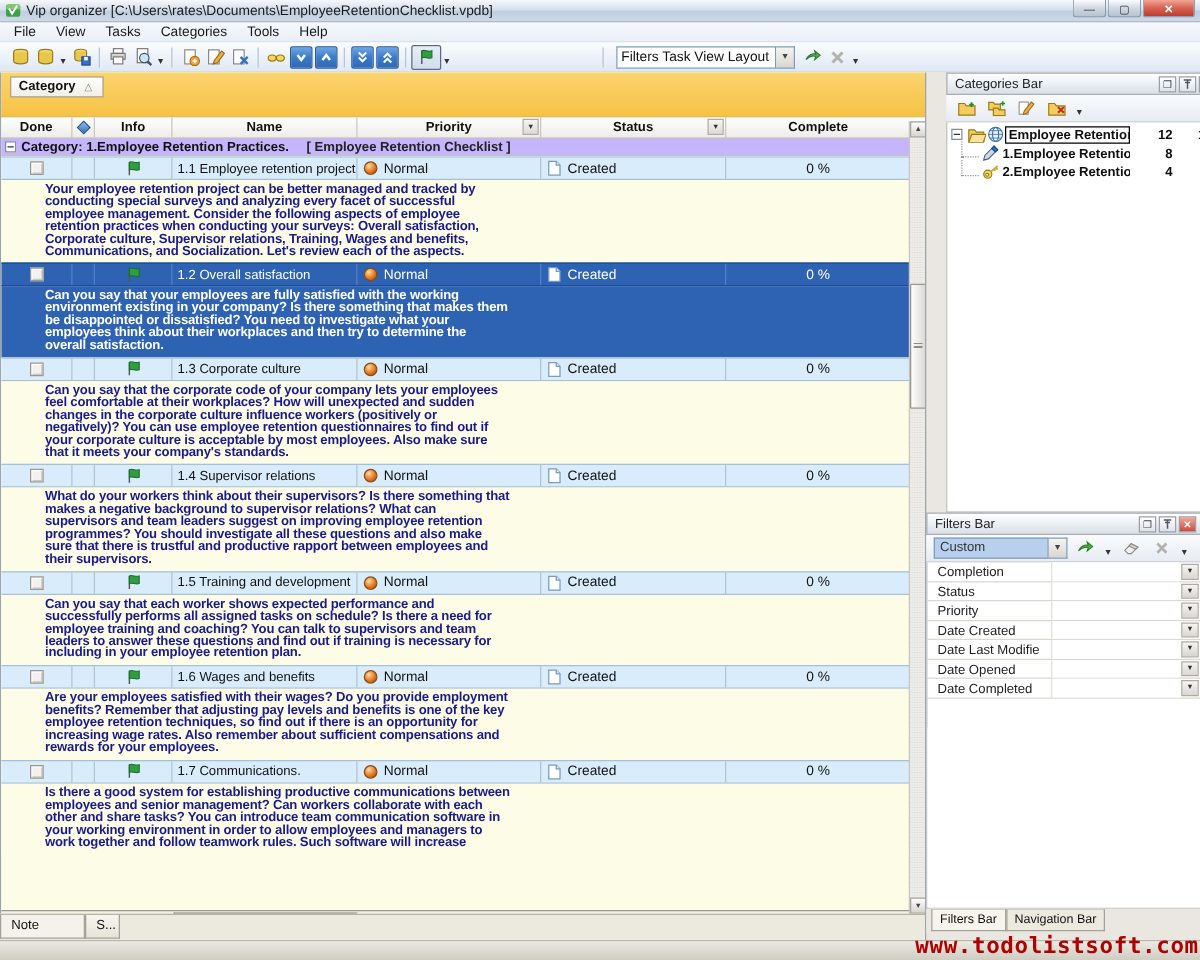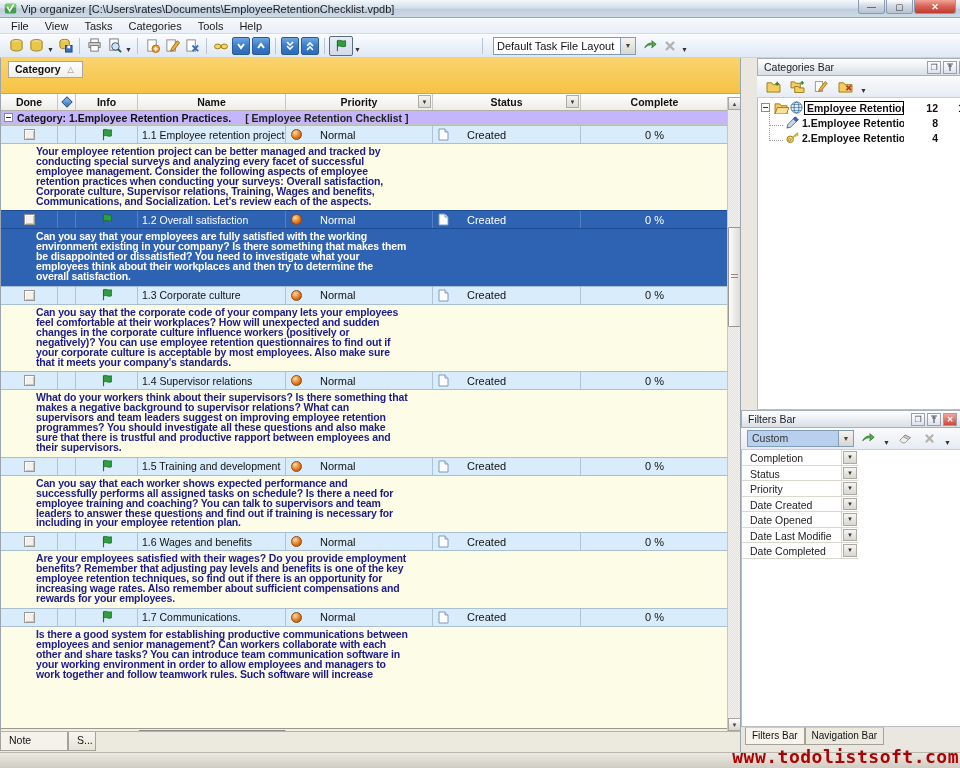--- a/index.html
+++ b/index.html
@@ -58,21 +58,21 @@
   .minibox { width:9px; height:9px; border:1px solid #848e9a; background:#fff; display:inline-flex; align-items:center; justify-content:center; margin:0 4px 0 3px; position:relative; flex:none; }
   .minibox::after { content:""; width:5px; height:1px; background:#333; }
   #group-row .gtext { font-weight:bold; }
   #group-row .gsub { margin-left:14px; font-weight:bold; color:#222; }
 
   #task-rows { height:603px; overflow:hidden; background:var(--desc-bg,#fdfce6); }
   .trow { height:19px; display:flex; background:var(--row-bg,#d9ecfb); border-top:1px solid #a9bfd2; border-bottom:1px solid #a9bfd2; align-items:center; }
   .trow .c { height:100%; border-right:1px solid #aec4d6; display:flex; align-items:center; }
   .trow .c.done,.trow .c.info,.trow .c.comp { justify-content:center; }
   .trow .c.name { padding-left:4px; font-size:10.5px; }
-  .trow .c.prio,.trow .c.stat { padding-left:5px; gap:18px; }
+  .trow .c.prio,.trow .c.stat { padding-left:5px; gap:5px; }
   .cb { width:11px; height:11px; background:#f2f1ee; border:1px solid #9a9894; box-shadow:inset 1px 1px 0 #fff, inset -1px -1px 0 #c9c7c3; }
   .sphere { width:11px; height:11px; border-radius:50%; background:radial-gradient(circle at 35% 30%, #ffd9a0, var(--priority-normal,#e07218) 60%, #9c4a08); border:1px solid #8a4a10; flex:none; }
   .drow { background:var(--desc-bg,#fdfce6); padding:3px 0 4px 35px; }
   .dtxt { width:372px; font-weight:bold; font-size:10.5px; line-height:9.9px; letter-spacing:-0.15px; color:var(--desc-text,#1b1b8e); }
   .trow.sel { background:var(--accent,#2e63b4); border-color:#1d4a94; }
   .trow.sel .c { border-right-color:#537fc4; color:#fff; }
   .drow.sel { background:var(--accent,#2e63b4); }
   .drow.sel .dtxt { color:#fff; }
 
   #count-row { height:17px; border-top:1px solid #9b9890; background:#f3f0e2; position:relative; }
@@ -116,21 +116,21 @@
   .titem { height:15px; display:flex; align-items:center; }
   .titem .ti { display:inline-flex; width:15px; justify-content:center; flex:none; }
   .tconn { width:14px; height:13px; border-left:1px dotted #999; border-bottom:1px dotted #999; margin:0 2px 6px 11px; flex:none; }
   .tlabel { white-space:nowrap; overflow:hidden; flex:1; padding:0 2px; }
   .titem.sel .tlabel { border:1px solid #000; background:#fff; }
   .tnum { width:34px; text-align:right; flex:none; } .tnum.tot { width:38px; padding-right:6px; }
 
   #filters-panel { position:absolute; left:0; top:352px; width:220px; height:317px; display:flex; flex-direction:column; }
   #filters-combo { display:flex; align-items:center; }
   #filters-combo .fcbox { width:92px; height:17px; border:1px solid #7f9db9; background:#b8d0ee; font-size:10.5px; color:#333; padding:1px 4px; }
-  #filters-body { flex:1; display:flex; flex-direction:row;gap:23px; }
+  #filters-body { flex:1; display:flex; flex-direction:column;gap:23px; }
   .frow { height:15.5px; display:flex; border-bottom:1px solid #dbd8d1; align-items:stretch; }
   .flabel { width:100px; padding:2px 0 0 8px; font-size:10.5px; color:#222; border-right:1px solid #dbd8d1; }
   .fval { flex:1; background:#fff; }
   .fdd { width:14px; border:1px solid #aeaba5; background:linear-gradient(#f6f5f2,#d9d6d0); display:flex; align-items:center; justify-content:center; font-size:6px; color:#333; margin:1px; }
   #filters-rest { flex:1; background:#fff; }
 
   #side-tabs { position:absolute; left:0; top:669px; width:220px; height:20px; display:flex; padding-left:4px; background:#e9e7df; }
   .stab { border:1px solid #a5a29a; border-top:1px solid #cfccc2; background:#eceade; font-size:10px; padding:2px 6px; height:18px; white-space:nowrap; }
   .stab.active { background:#f6f4ec; }
 </style>
@@ -250,21 +250,21 @@
   <div class="tsep"></div>
   <div class="flagbtn">
     <svg width="13" height="13" viewBox="0 0 16 16">
         <path d="M3 2v13" stroke="#555" stroke-width="1.4"></path>
         <path d="M3 2c3-1.6 6 1.6 10 0v7c-4 1.6-7-1.6-10 0z" fill="#2f9e3f" stroke="#1a6e28"></path>
       </svg>
   </div>
   <div class="tdrop">▼</div>
   <div class="tsep" style="margin-left:120px;"></div>
   <div id="layout-combo">
-    <div class="cbox">Default Task File Layout</div>
+    <div class="cbox">Filters Task View Layout</div>
     <div class="cbtn">▼</div>
   </div>
   <div class="tbtn" style="margin-left:4px;">
     <svg width="14" height="14" viewBox="0 0 16 16">
         <path d="M2 10c2-5 7-6 9-5l-1-3 5 4-5 4 1-3c-3-1-6 0-9 3z" fill="#5ab04a" stroke="#2a7a2a"></path>
       </svg>
   </div>
   <div class="tbtn">
     <svg width="12" height="12" viewBox="0 0 12 12">
         <path d="M2 2l8 8M10 2l-8 8" stroke="#b5b2ae" stroke-width="2.4"></path>
@@ -701,27 +701,27 @@
   </div>
 
 
   <div class="frow">
     <div class="flabel">Date Created</div>
     <div class="fval"></div>
     <div class="fdd">▼</div>
   </div>
 
   <div class="frow">
-    <div class="flabel">Date Opened</div>
+    <div class="flabel">Date Last Modifie</div>
     <div class="fval"></div>
     <div class="fdd">▼</div>
   </div>
 
   <div class="frow">
-    <div class="flabel">Date Last Modifie</div>
+    <div class="flabel">Date Opened</div>
     <div class="fval"></div>
     <div class="fdd">▼</div>
   </div>
 
   <div class="frow">
     <div class="flabel">Date Completed</div>
     <div class="fval"></div>
     <div class="fdd">▼</div>
   </div>
 </div>

